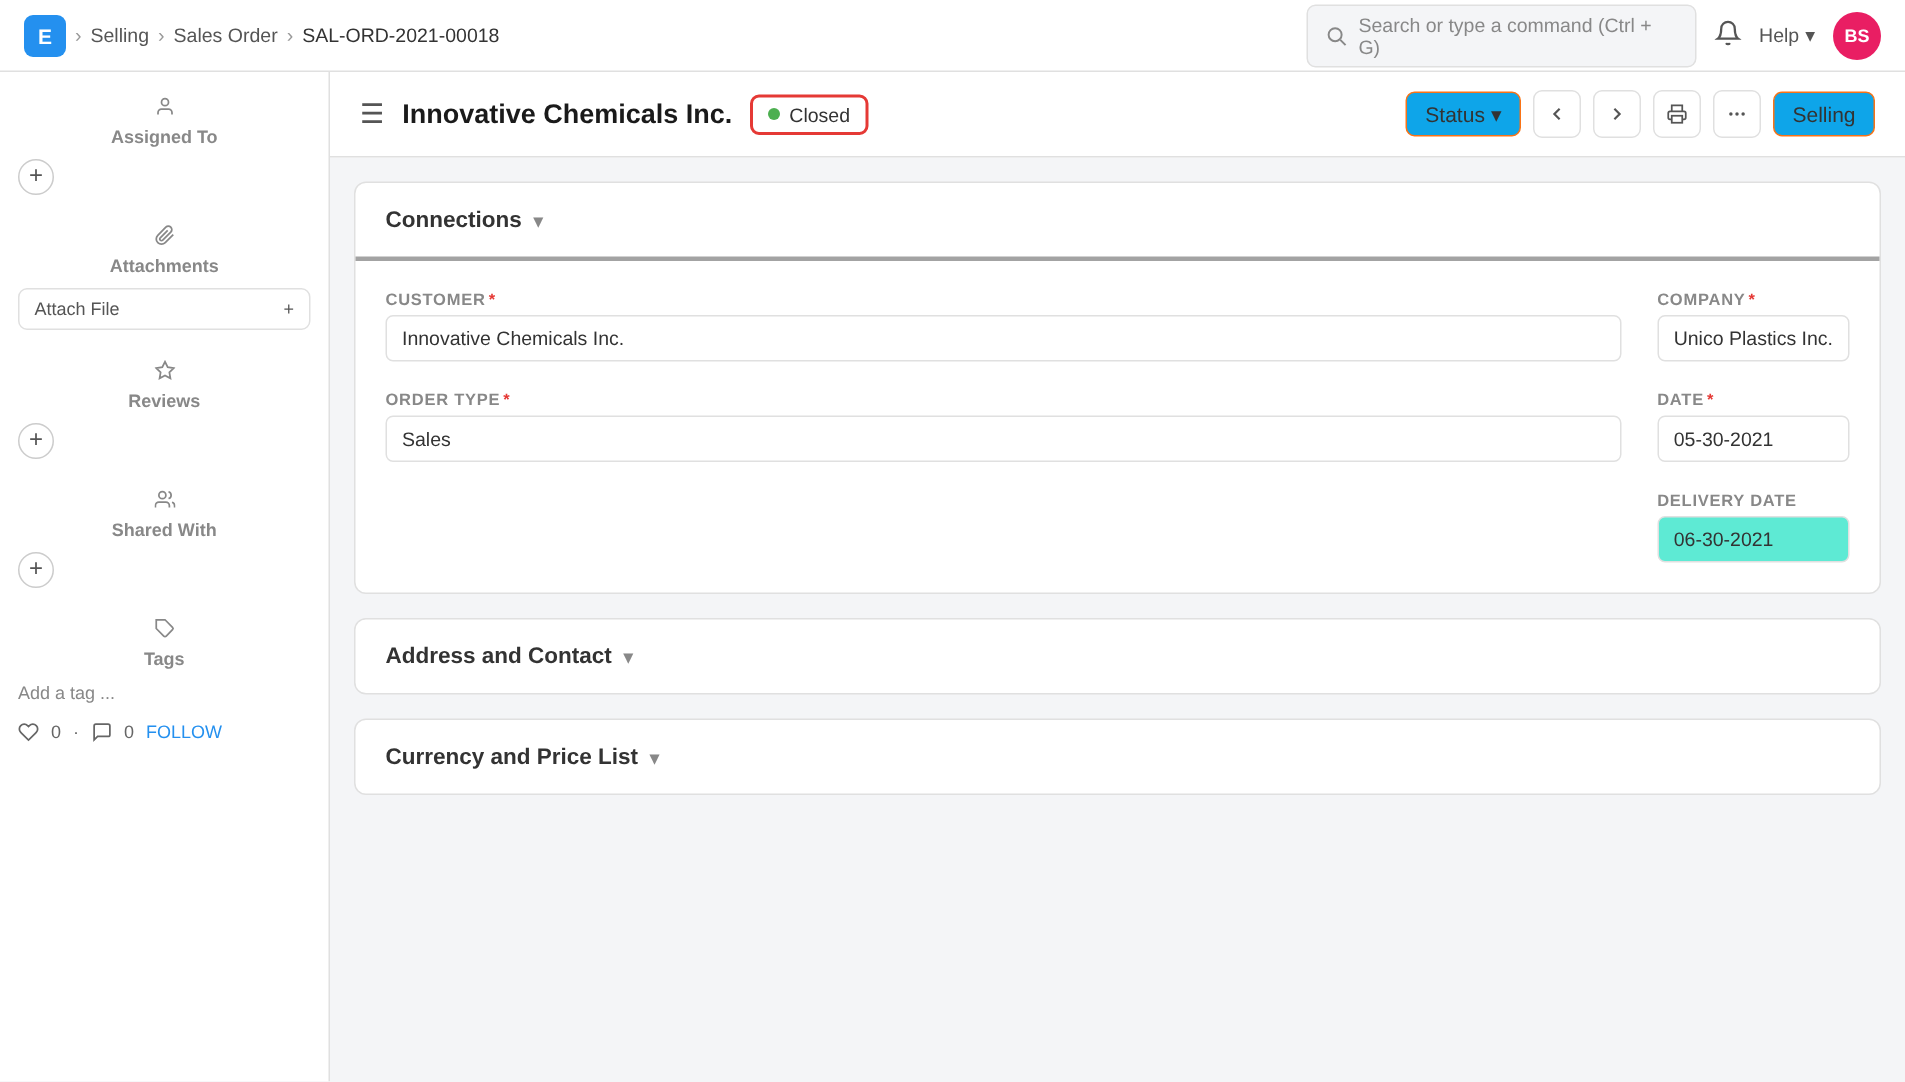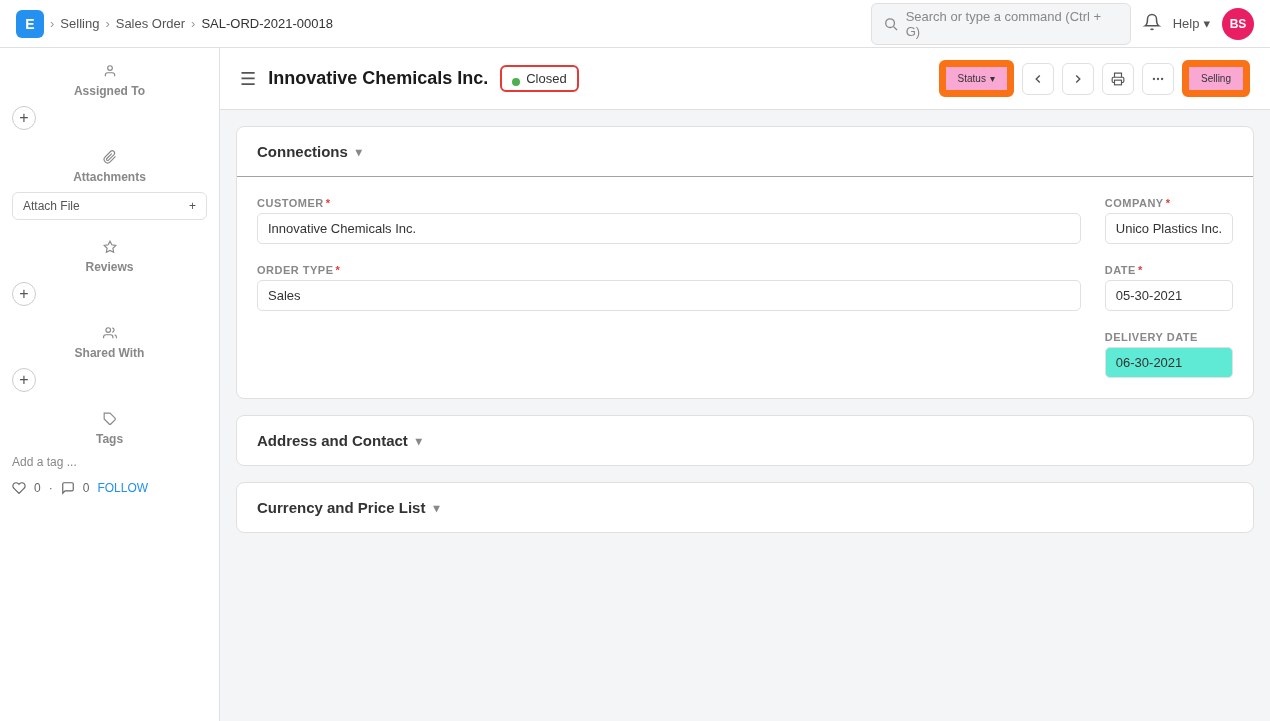--- a/index.html
+++ b/index.html
@@ -79,46 +79,46 @@
 
     
     .doc-header {
       background: #fff; border-bottom: 1px solid #e0e0e0;
       padding: 12px 20px; display: flex; align-items: center; justify-content: space-between;
     }
     .doc-title-area { display: flex; align-items: center; gap: 12px; }
     .hamburger { background: none; border: none; cursor: pointer; color: #555; font-size: 18px; }
     .doc-title { font-size: 18px; font-weight: 700; color: #1a1a1a; }
     .status-badge {
-      display: flex; align-items: flex-end; gap: 6px;
+      display: flex; align-items: center; gap: 6px;
       border: 2px solid #e53935; border-radius: 6px;
       padding: 4px 10px; font-size: 13px; font-weight: 500; color: #333;
     }
     .status-dot { width: 8px; height: 8px; border-radius: 50%; background: #4CAF50; }
     .doc-actions { display: flex; align-items: center; gap: 8px; }
     .action-btn {
-      border: 7px solid #f97316; border-radius: 6px; background: #f9a8d4;
-      padding: 6px 12px; cursor: pointer; font-size: 10px; color: #333;
+      border: 1px solid #f97316; border-radius: 6px; background: #0ea5e9;
+      padding: 6px 12px; cursor: pointer; font-size: 14px; color: #333;
       display: flex; align-items: center; gap: 4px;
     }
     .icon-btn {
       border: 1px solid #e0e0e0; border-radius: 6px; background: #fff;
       width: 32px; height: 32px; cursor: pointer; display: flex; align-items: center;
       justify-content: center; color: #555;
     }
 
     
     .section-card {
       background: #fff; border-radius: 8px; margin: 16px;
       border: 1px solid #e0e0e0;
     }
     .section-header {
       display: flex; align-items: center; gap: 8px;
       padding: 16px 20px; cursor: pointer; font-size: 15px; font-weight: 600;
-      border-bottom: 1px solid #a3a3a3;
+      border-bottom: 3px solid #a3a3a3;
     }
     .section-header.collapsed { border-bottom: none; }
     .section-body { padding: 20px; }
     .form-grid { display: grid; grid-template-columns: 1fr; gap: 20px 24px; }
     .form-field { display: flex; flex-direction: column; gap: 4px; }
     .field-label {
       font-size: 11px; font-weight: 600; color: #888; text-transform: uppercase; letter-spacing: 0.5px;
       display: flex; align-items: center; gap: 2px;
     }
     .required { color: #e53935; }

